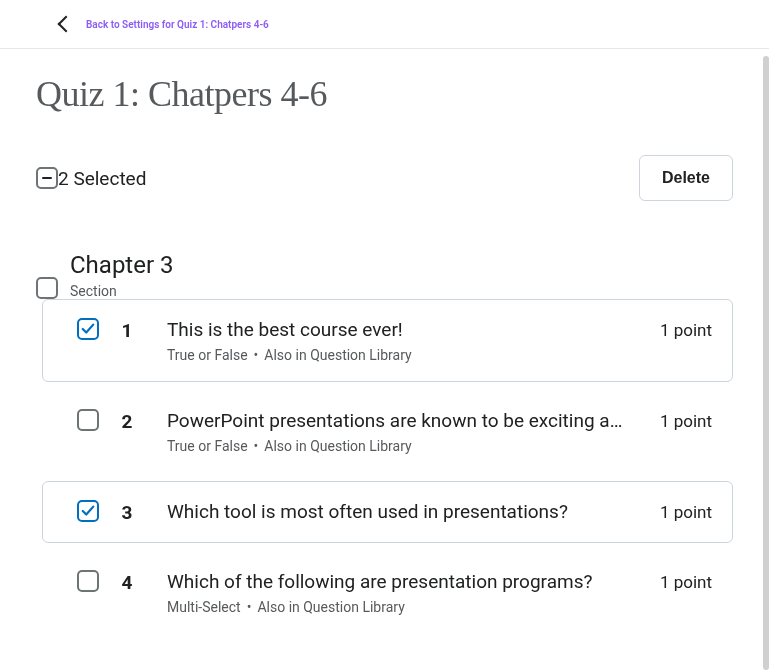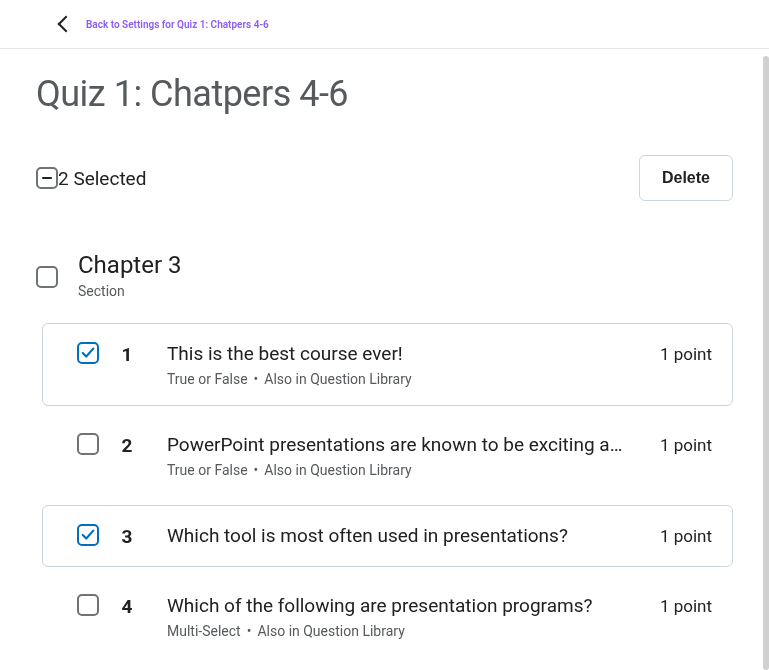--- a/index.html
+++ b/index.html
@@ -42,20 +42,21 @@
     }
     .content {
       padding: 24px 36px 0 36px;
     }
     .page-title {
       font-size: 36px;
       font-weight: 400;
       color: #565a5c;
       margin-bottom: 40px;
       letter-spacing: -0.5px;
+      font-family: Liberation Serif, serif;
     }
     .selection-row {
       display: flex;
       align-items: center;
       justify-content: space-between;
       margin-bottom: 50px;
     }
     .sel-left {
       display: flex;
       align-items: center;
@@ -92,23 +93,22 @@
       background: #fff;
       border-radius: 6px;
       padding: 13px 22px;
       font-size: 16px;
       font-weight: 600;
       color: #202122;
       cursor: pointer;
     }
     .section-header {
       display: flex;
-      align-items: center;
-      gap: 20px;
-      margin-bottom: 24px;
+      align-items: flex-end;
+      gap: 12px;
     }
     .section-cb-col { padding-top: 4px; }
     .section-title {
       font-size: 24px;
       font-weight: 400;
       color: #202122;
     }
     .section-sub {
       font-size: 14px;
       color: #565a5c;

